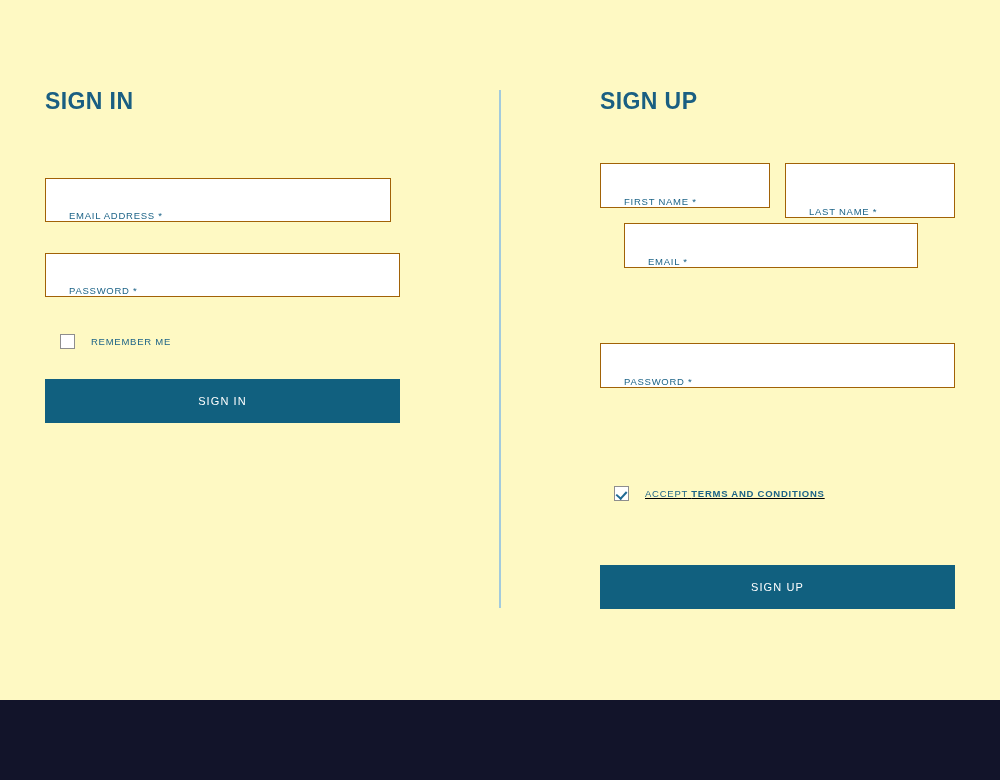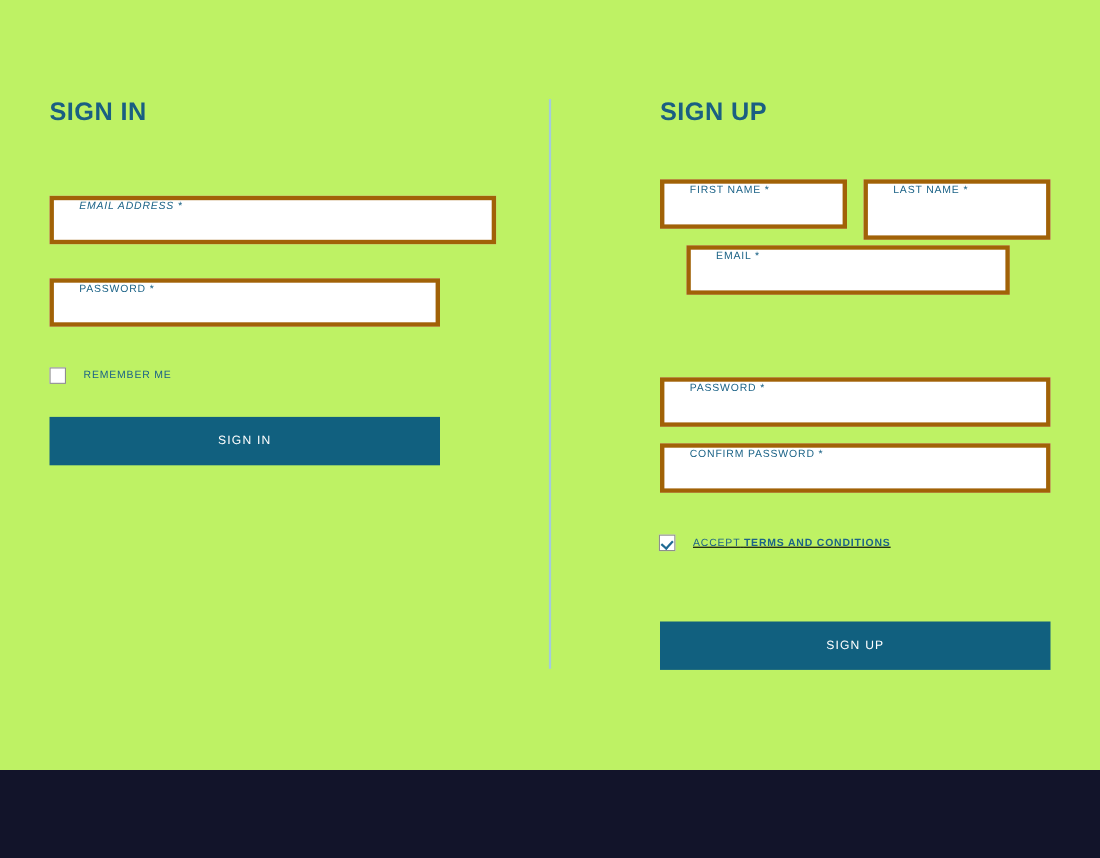--- a/index.html
+++ b/index.html
@@ -14,21 +14,21 @@
     overflow: hidden;
     position: relative;
   }
 
   .canvas {
     position: absolute;
     left: 0;
     top: 0;
     width: 1000px;
     height: 780px;
-    background: #bef264;
+    background: #fef9c3;
   }
 
   
   .heading {
     position: absolute;
     font-size: 23px;
     font-weight: bold;
     letter-spacing: 0.4px;
     color: #1a5f82;
     white-space: nowrap;
@@ -42,52 +42,53 @@
     left: 499px;
     top: 90px;
     width: 2px;
     height: 518px;
     background: #a3cbdd;
   }
 
   
   .field {
     position: absolute;
-    border: 4px solid #a16207;
+    border: 1px solid #a16207;
     background: #ffffff;
     box-sizing: border-box;
     display: flex;
-    align-items: flex-start;
+    align-items: flex-end;
   }
   .field .ph {
     font-size: 9.5px;
     letter-spacing: 0.75px;
     color: #1c6387;
     padding-left: 23px;
     white-space: nowrap;
     font-weight: normal;
   }
 
   
-  #field-email-address { left: 45px;  top: 178px; width: 406px; height: 44px; font-style: italic; }
+  #field-email-address { left: 45px;  top: 178px; width: 346px; height: 44px; }
   #field-password      { left: 45px;  top: 253px; width: 355px; height: 44px; }
 
   
   #field-first-name       { left: 600px; top: 163px; width: 170px; height: 45px; }
   #field-last-name        { left: 785px; top: 163px; width: 170px; height: 55px; }
   #field-signup-email     { left: 624px; top: 223px; width: 294px; height: 45px; }
   #field-confirm-email    { left: 600px; top: 283px; width: 355px; height: 45px; }
   #field-signup-password  { left: 600px; top: 343px; width: 355px; height: 45px; }
   #field-confirm-password { left: 600px; top: 403px; width: 355px; height: 45px; }
 
   
   .check-row {
     position: absolute;
     display: flex;
     align-items: center;
+    margin-left: 15px;
   }
   #remember-row { left: 45px;  top: 334px; }
   #terms-row    { left: 599px; top: 486px; text-decoration: underline; }
 
   .checkbox {
     width: 15px;
     height: 15px;
     border: 1px solid #8e8e8e;
     background: #ffffff;
     box-sizing: border-box;
@@ -179,23 +180,20 @@
 
   <div class="field" id="field-signup-email">
     <span class="ph">EMAIL *</span>
   </div>
 
 
   <div class="field" id="field-signup-password">
     <span class="ph">PASSWORD *</span>
   </div>
 
-  <div class="field" id="field-confirm-password">
-    <span class="ph">CONFIRM PASSWORD *</span>
-  </div>
 
   <div class="check-row" id="terms-row">
     <span class="checkbox checked"></span>
     <span class="check-label"><span>ACCEPT</span> <span class="strong">TERMS AND CONDITIONS</span></span>
   </div>
 
   <button class="btn" id="btn-sign-up">SIGN UP</button>
 
   <div class="footer">
     

